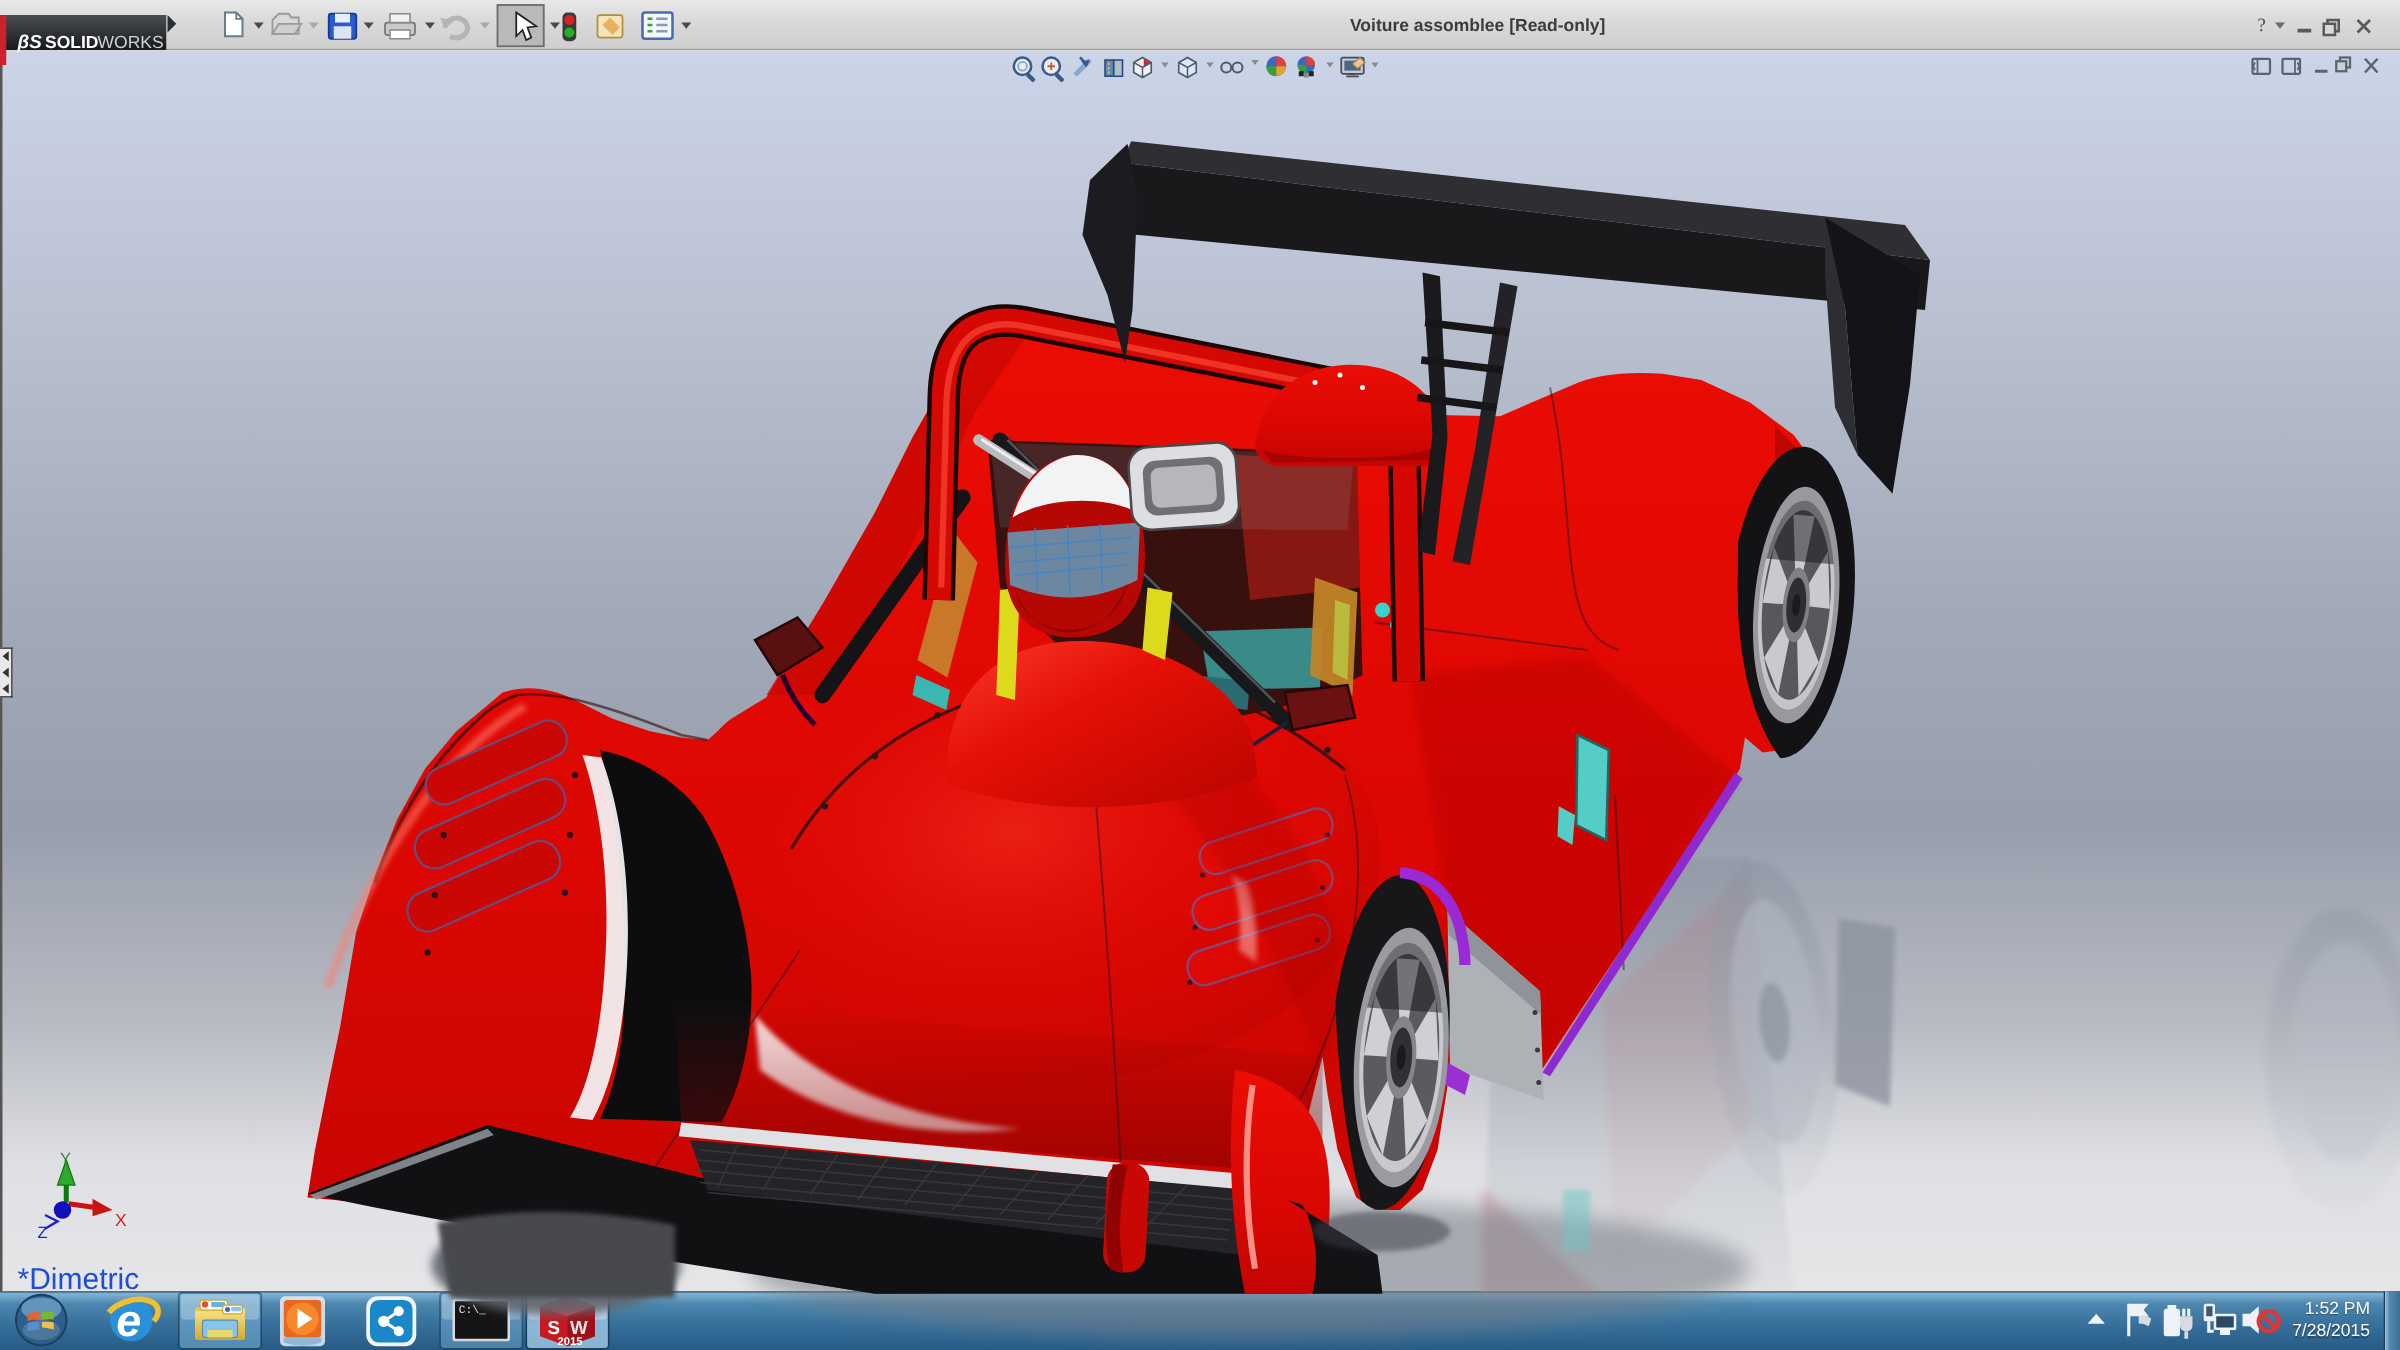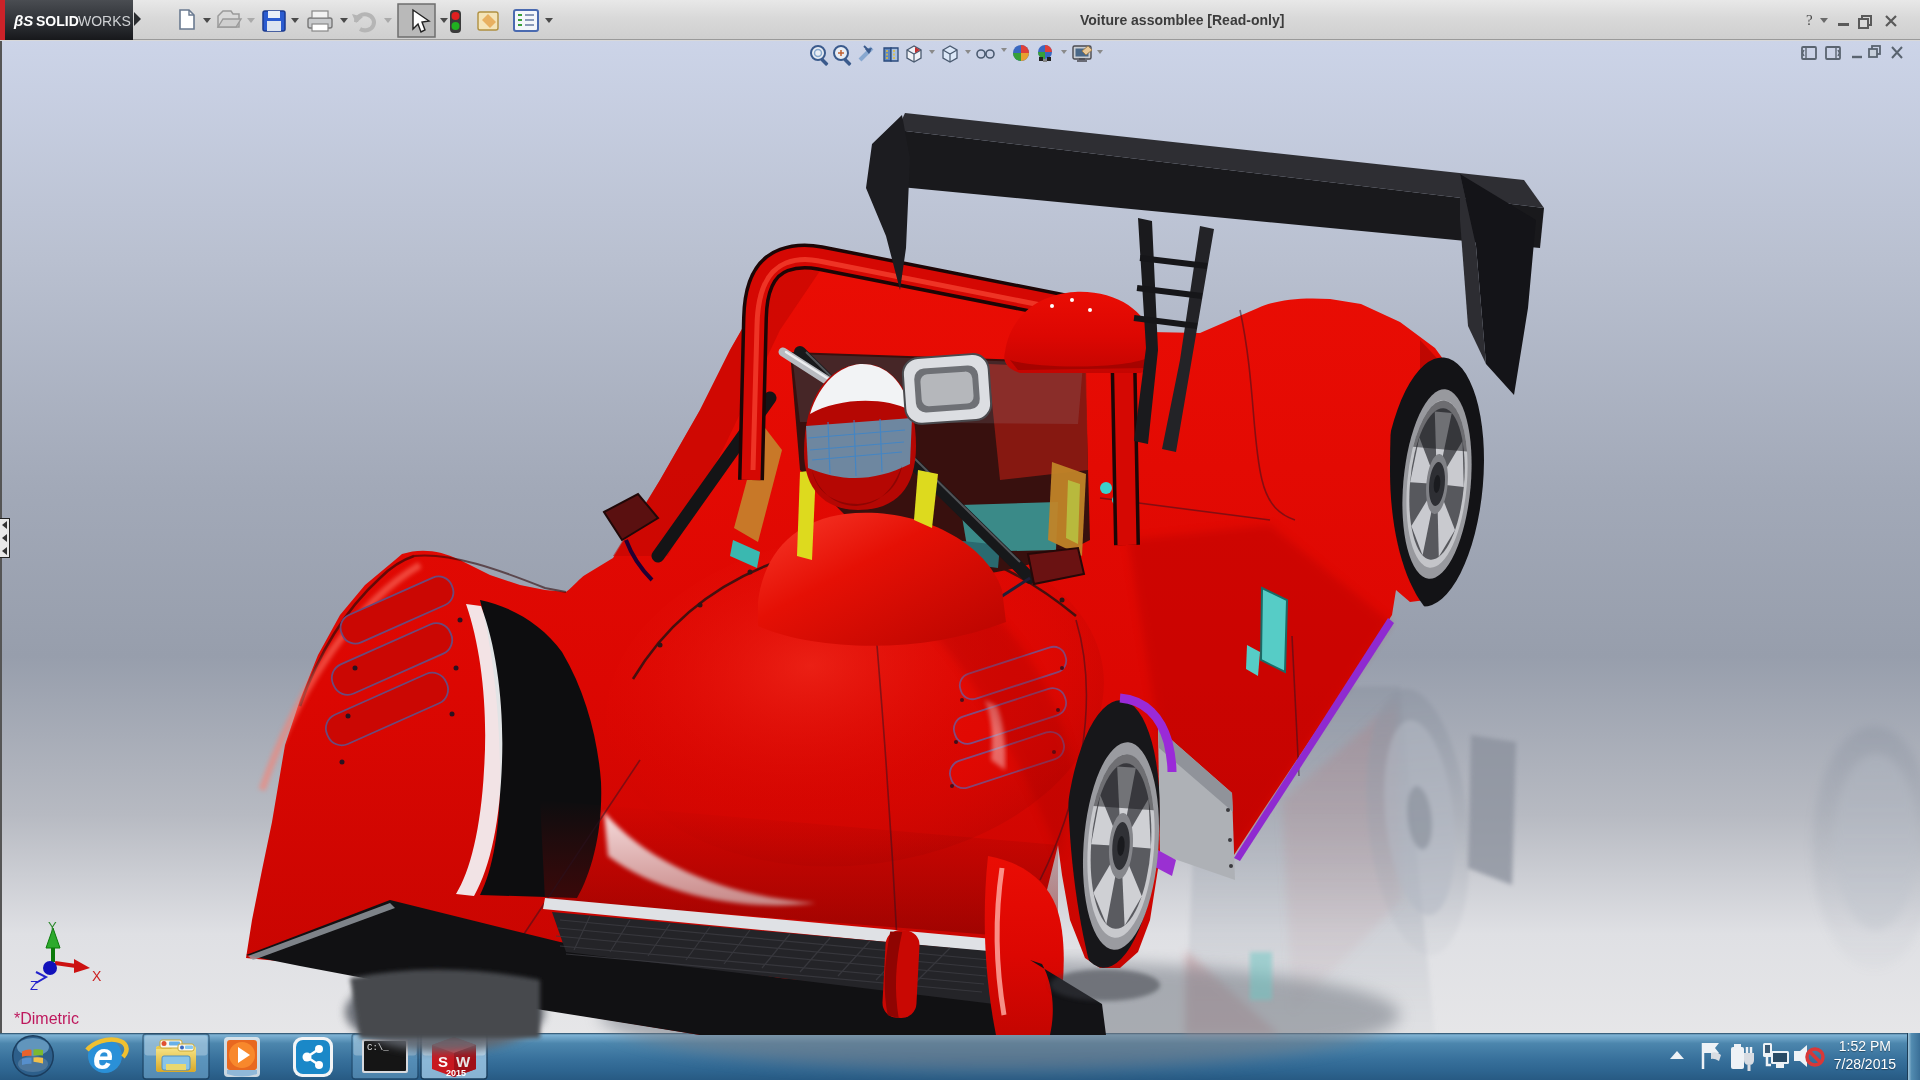--- a/index.html
+++ b/index.html
@@ -3,41 +3,41 @@
 <meta charset="utf-8">
 <style>
   * { margin:0; padding:0; box-sizing:border-box; }
   html,body { width:1920px; height:1080px; overflow:hidden; font-family:"Liberation Sans", sans-serif; }
   #root { position:relative; width:1920px; height:1080px; background:#d8d8d8; }
 
   
   #titlebar { position:absolute; left:0; top:0; width:1920px; height:40px;
     background:linear-gradient(180deg,#e8e8e8 0%,#d9d9d9 45%,#cfcfcf 100%);
     border-bottom:1px solid #9a9a9a; }
-  #swlogo { position:absolute; left:0; top:0; width:133px; height:40px;
+  #swlogo { position:absolute; left:0; top:12px; width:133px; height:28px;
     background:linear-gradient(180deg,#4a4d52 0%,#2e3136 55%,#17181b 100%); }
   #swlogo .redstripe { position:absolute; left:0; top:0; width:5px; height:40px; background:#cc2229; }
   #swarrow { position:absolute; left:134px; top:12px; width:0; height:0;
     border-left:7px solid #2b2d30; border-top:7px solid transparent; border-bottom:7px solid transparent; }
   #title-text { position:absolute; left:1080px; top:12px; font-size:14px; color:#3c3c3c;font-weight:bold; }
 
   
   #viewport { position:absolute; left:0; top:41px; width:1920px; height:992px;
     border-left:2px solid #555;
     background:linear-gradient(180deg,#ccd4e8 0%, #b9c0d0 22%, #a2a9b8 45%, #979eac 62%, #b7bac2 78%, #dfe0e4 90%, #e6e6e8 100%);
   }
-  #dimetric { position:absolute; left:14px; top:1010px; font-size:16px; color:#be185d; }
+  #dimetric { position:absolute; left:14px; top:1010px; font-size:24px; color:#1d4ed8; }
   #lefttab { position:absolute; left:0px; top:518px; width:10px; height:40px; background:#e8e8e8;
      border:1px solid #222; border-left:none; display:flex; flex-direction:column; justify-content:space-around; align-items:center;}
   #lefttab i { width:0; height:0; border-right:5px solid #333; border-top:4px solid transparent; border-bottom:4px solid transparent; }
 
   
   #taskbar { position:absolute; left:0; top:1033px; width:1920px; height:47px;
     background:linear-gradient(180deg,#21435e 0%, #7fb3d5 4%, #4c86ad 22%, #38719c 55%, #2e6590 80%, #275a83 100%); }
-  #clock { position:absolute; right:24px; top:1037px; color:#fff; font-size:14px; text-align:center; line-height:18px; text-shadow:0 1px 1px rgba(0,0,0,.4);}
+  #clock { position:absolute; right:24px; top:1037px; color:#fff; font-size:14px; text-align:right; line-height:18px; text-shadow:0 1px 1px rgba(0,0,0,.4);}
   #showdesk { position:absolute; right:0; top:1033px; width:13px; height:47px; background:linear-gradient(90deg,#9fc4da,#528bb0 30%,#3a6f97); border-left:1px solid #1c3c57; }
 </style>
 </head>
 <body>
 <div id="root">
 
   <div id="viewport"></div>
 
   <svg id="scene" style="position:absolute;left:0;top:0;z-index:2" width="1920" height="1080" viewBox="0 0 1920 1080">
     <defs>

